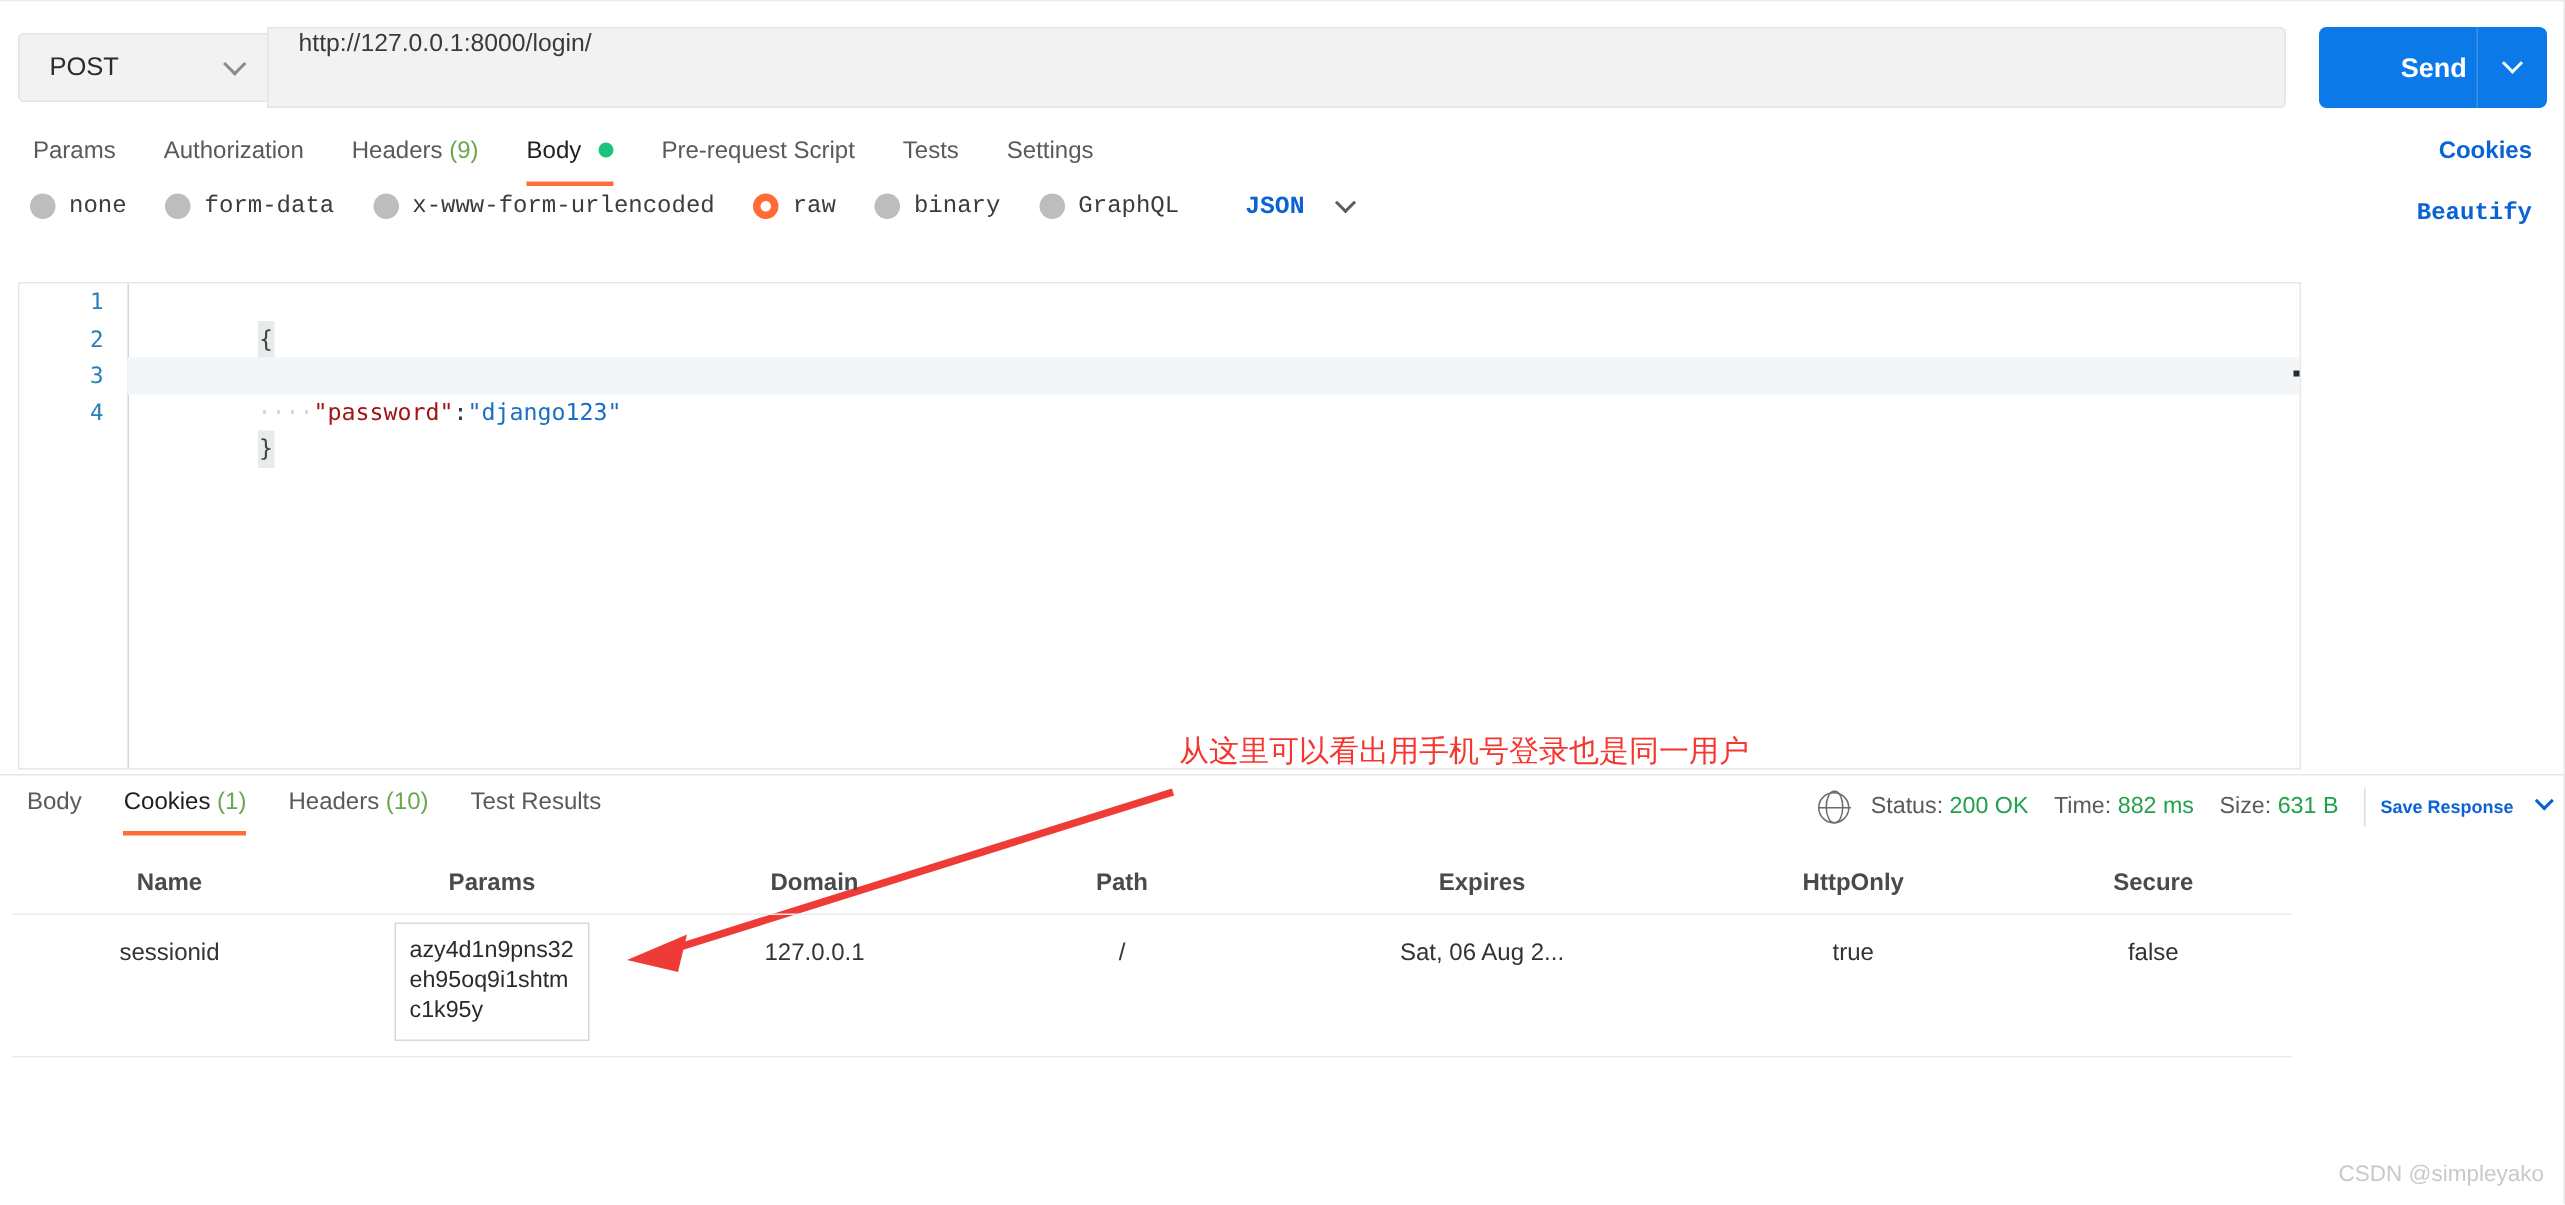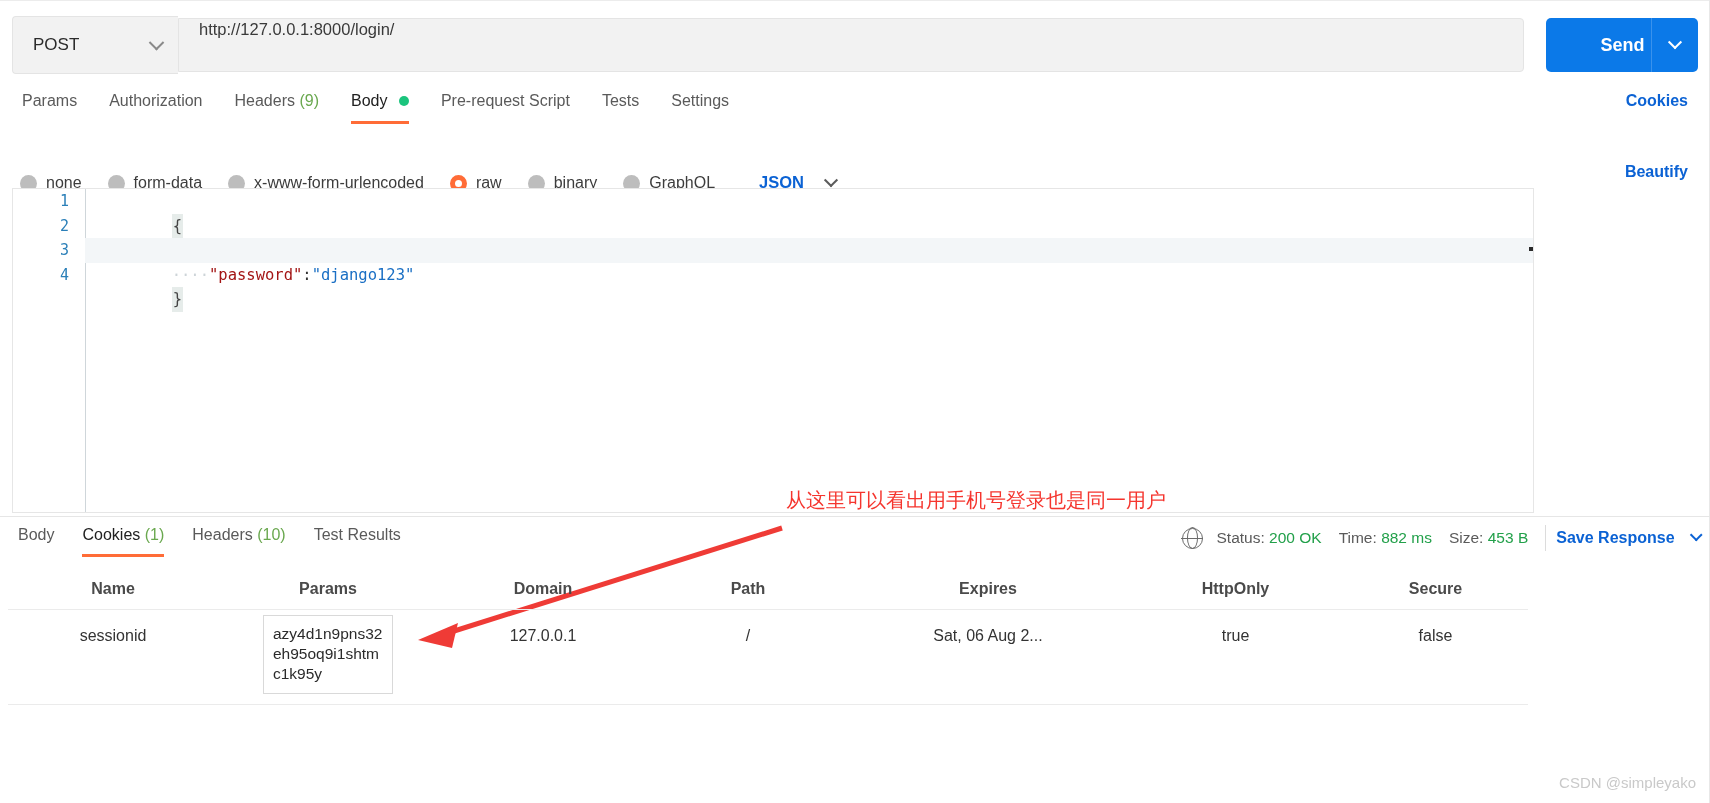--- a/index.html
+++ b/index.html
@@ -17,21 +17,21 @@
   }
 
   
   .url-bar {
     position: absolute;
     top: 18px; left: 12px;
     width: 1686px; height: 54px;
     display: flex; align-items: center;
   }
   .method-select {
-    width: 166px; height: 58px;
+    width: 166px; height: 46px;
     background: #f2f2f2;
     border: 1px solid #e4e4e4;
     border-right: none;
     border-radius: 4px 0 0 4px;
     display: flex; align-items: center;
     justify-content: space-between;
     padding: 0 16px 0 20px;
     cursor: pointer;
   }
   .method-label { font-size: 17px; color: #2b2b2b; font-weight: 400; }
@@ -117,23 +117,23 @@
   }
   .cookies-link {
     position: absolute; right: 10px; top: 4px;
     color: #0b62d4; font-size: 16px; font-weight: bold;
     cursor: pointer;
   }
 
   
   .body-types {
     position: absolute;
-    top: 158px; left: 12px; right: 12px;
+    top: 128px; left: 12px; right: 12px;
     height: 34px;
-    display: flex; align-items: flex-end;
+    display: flex; align-items: flex-start; font-family: Liberation Mono, monospace;
   }
   .radio-opt {
     display: flex; align-items: center;
     margin-right: 26px; cursor: pointer;
   }
   .radio-opt:first-child { margin-left: 8px; }
   .radio-circle {
     width: 17px; height: 17px;
     border-radius: 50%;
     background: #bdbdbd;
@@ -274,21 +274,21 @@
     font-size: 15.5px; color: #5a5a5a;
     margin-right: 17px; white-space: nowrap;
   }
   .meta-item .val { color: #22a04a; margin-top: 40px; }
   .meta-sep {
     width: 1px; height: 26px;
     background: #dcdcdc;
     margin: 0 10px 0 0;
   }
   .save-resp {
-    color: #0b62d4; font-size: 16px; font-weight: bold;
+    color: #0b62d4; font-size: 12px; font-weight: bold;
     cursor: pointer; white-space: nowrap;
   }
   .save-caret {
     display: inline-block;
     width: 9px; height: 9px;
     border-right: 2px solid #0b62d4;
     border-bottom: 2px solid #0b62d4;
     transform: rotate(45deg) translate(-2px,-3px);
     margin-left: 12px;
   }
@@ -513,21 +513,21 @@
     <span class="meta-item">
       <span>Status:</span>
       <span class="val">200 OK</span>
     </span>
     <span class="meta-item">
       <span>Time:</span>
       <span class="val">882 ms</span>
     </span>
     <span class="meta-item">
       <span>Size:</span>
-      <span class="val">453 B</span>
+      <span class="val">631 B</span>
     </span>
     <span class="meta-sep"></span>
     <span class="save-resp">
       <span>Save Response</span>
       <span class="save-caret"></span>
     </span>
   </div>
 
   <div class="ck-table">
     <div class="ck-head">

